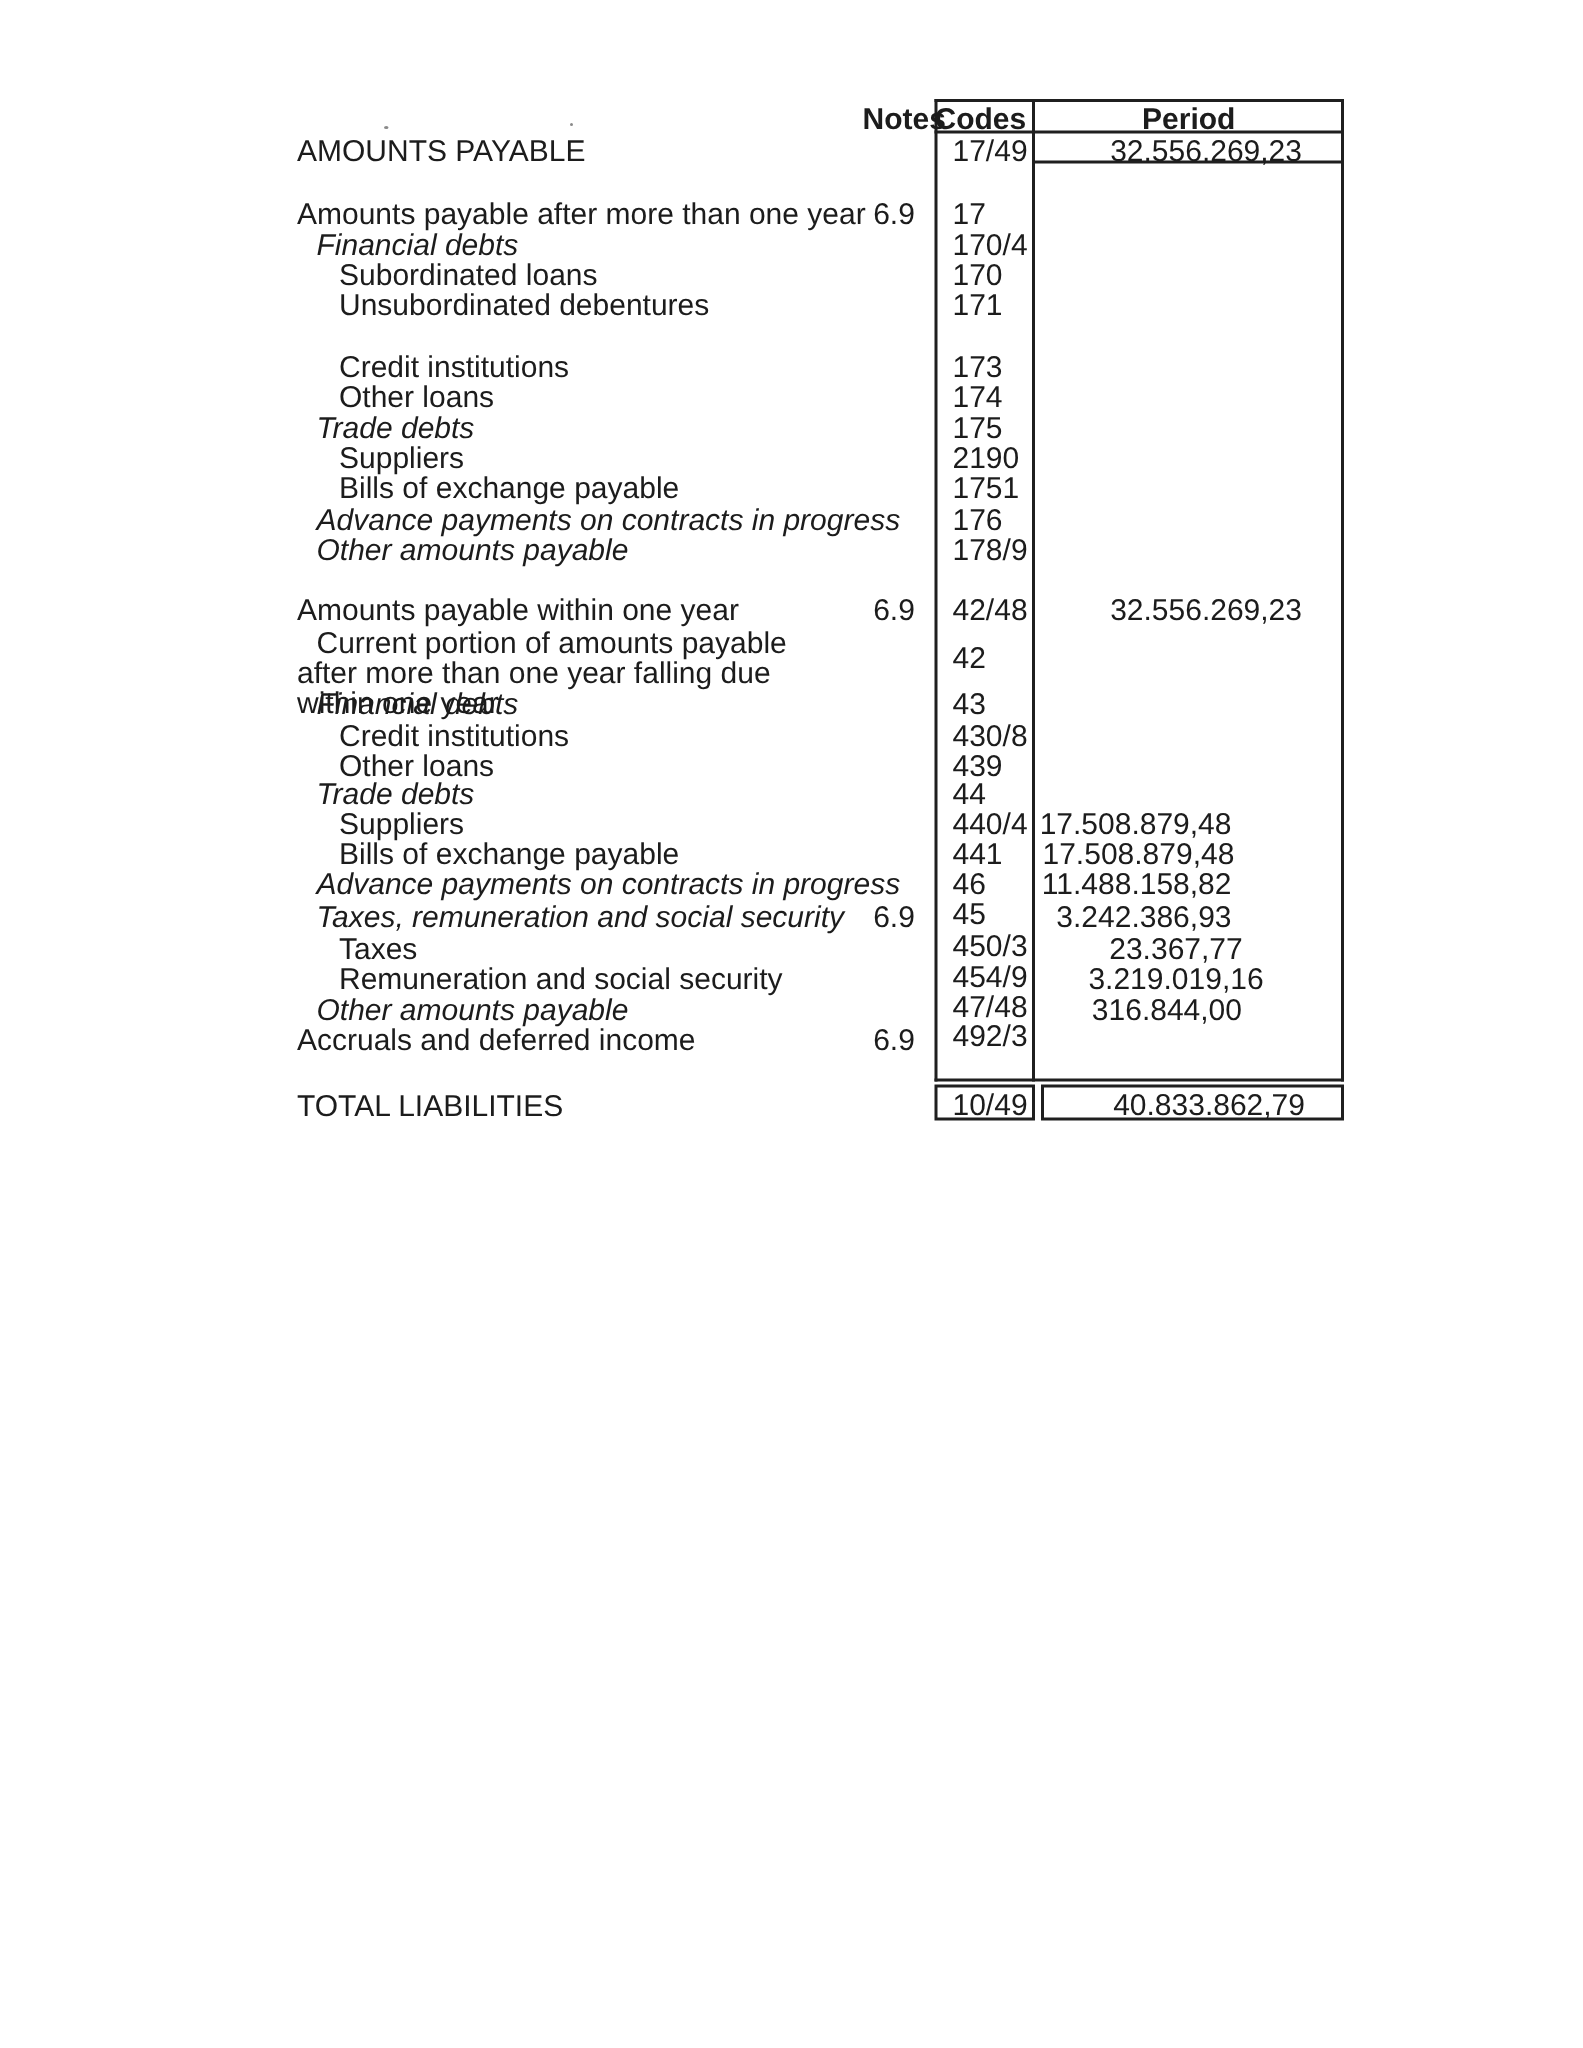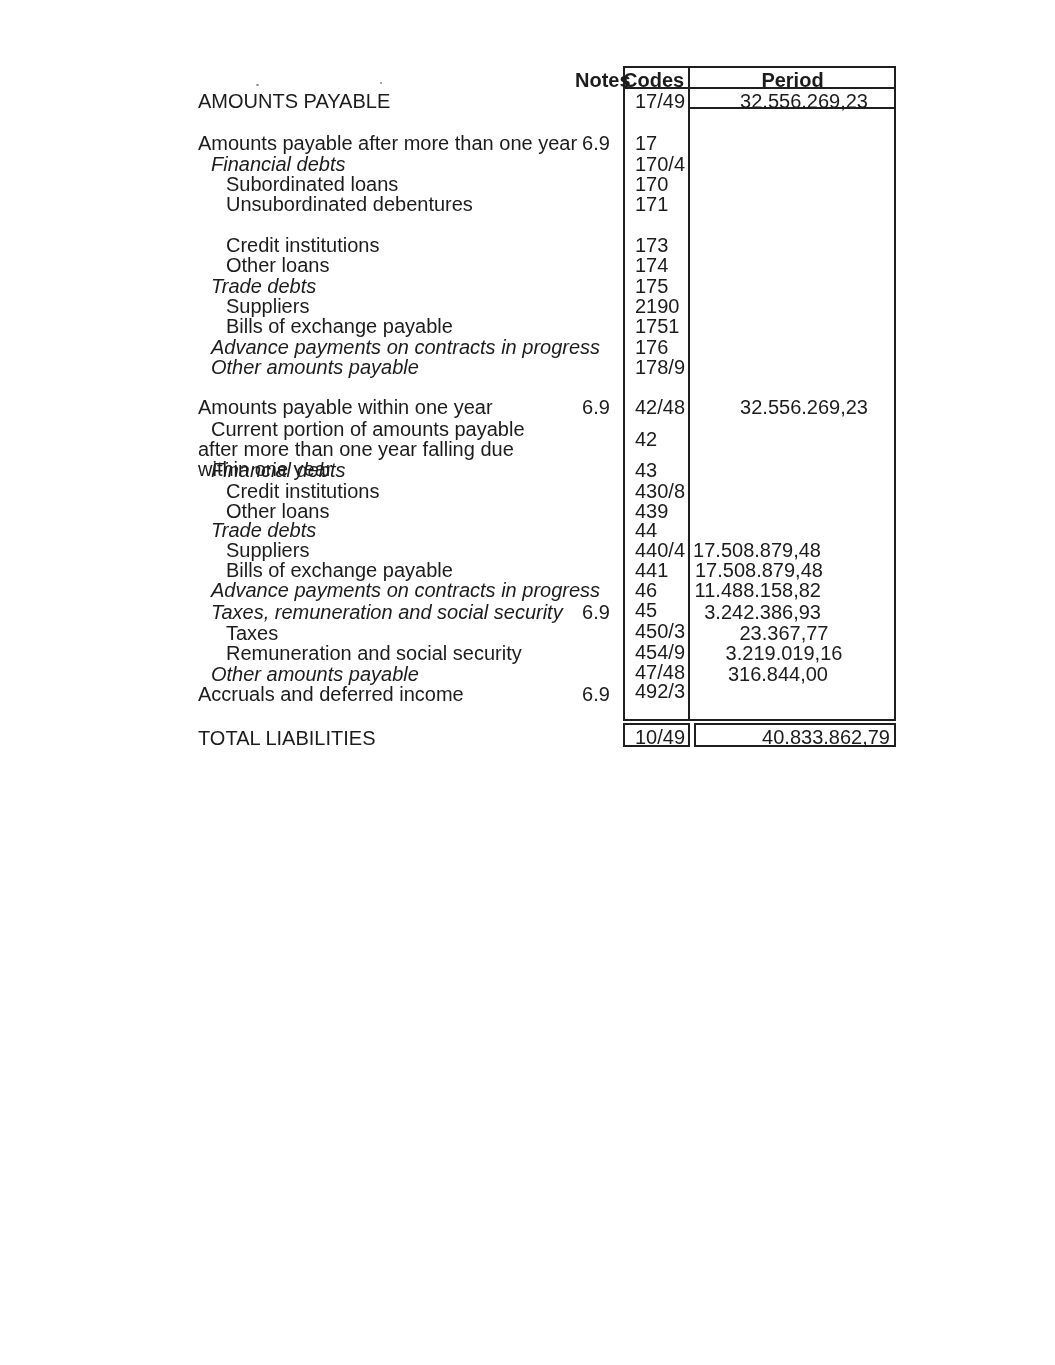--- a/index.html
+++ b/index.html
@@ -197,16 +197,16 @@
 
   <div class="r" style="top:684px">
     <span class="lbl l0">Accruals and deferred income</span>
     <span class="note">6.9</span>
     <span class="code" style="top:-3px">492/3</span>
   </div>
 
   <div class="r" style="top:728px">
     <span class="lbl l0">TOTAL LIABILITIES</span>
     <span class="code" style="top:-1px">10/49</span>
-    <span class="val v-r" style="left:694px;width:202px;padding-right:6px;top:-1px">40.833.862,79</span>
+    <span class="val v-r" style="left:694px;width:202px;padding-right:26px;top:-1px">40.833.862,79</span>
   </div>
 
 </div>
 
 </body></html>

